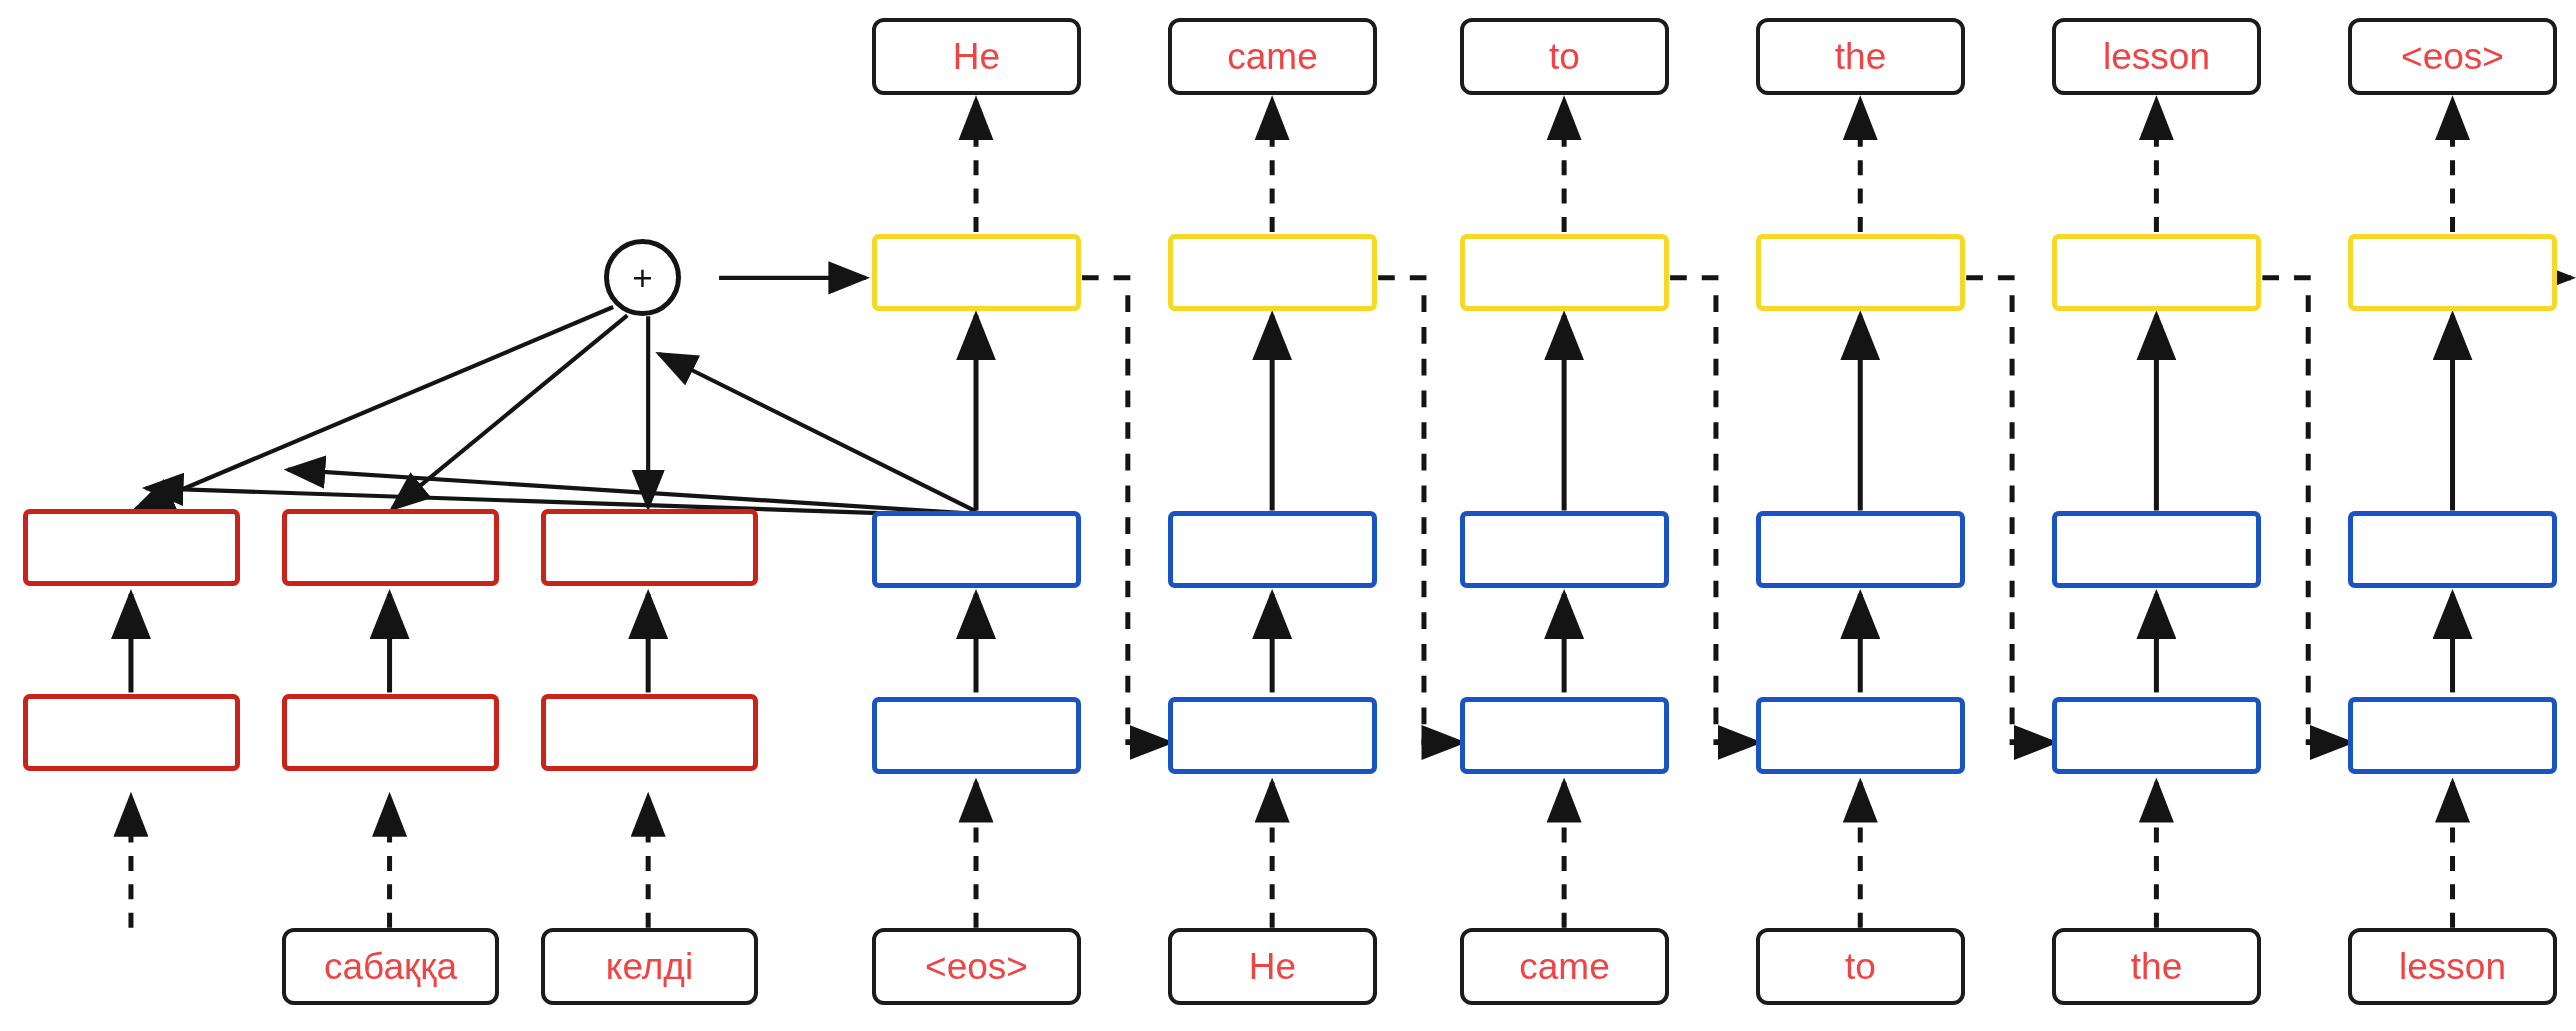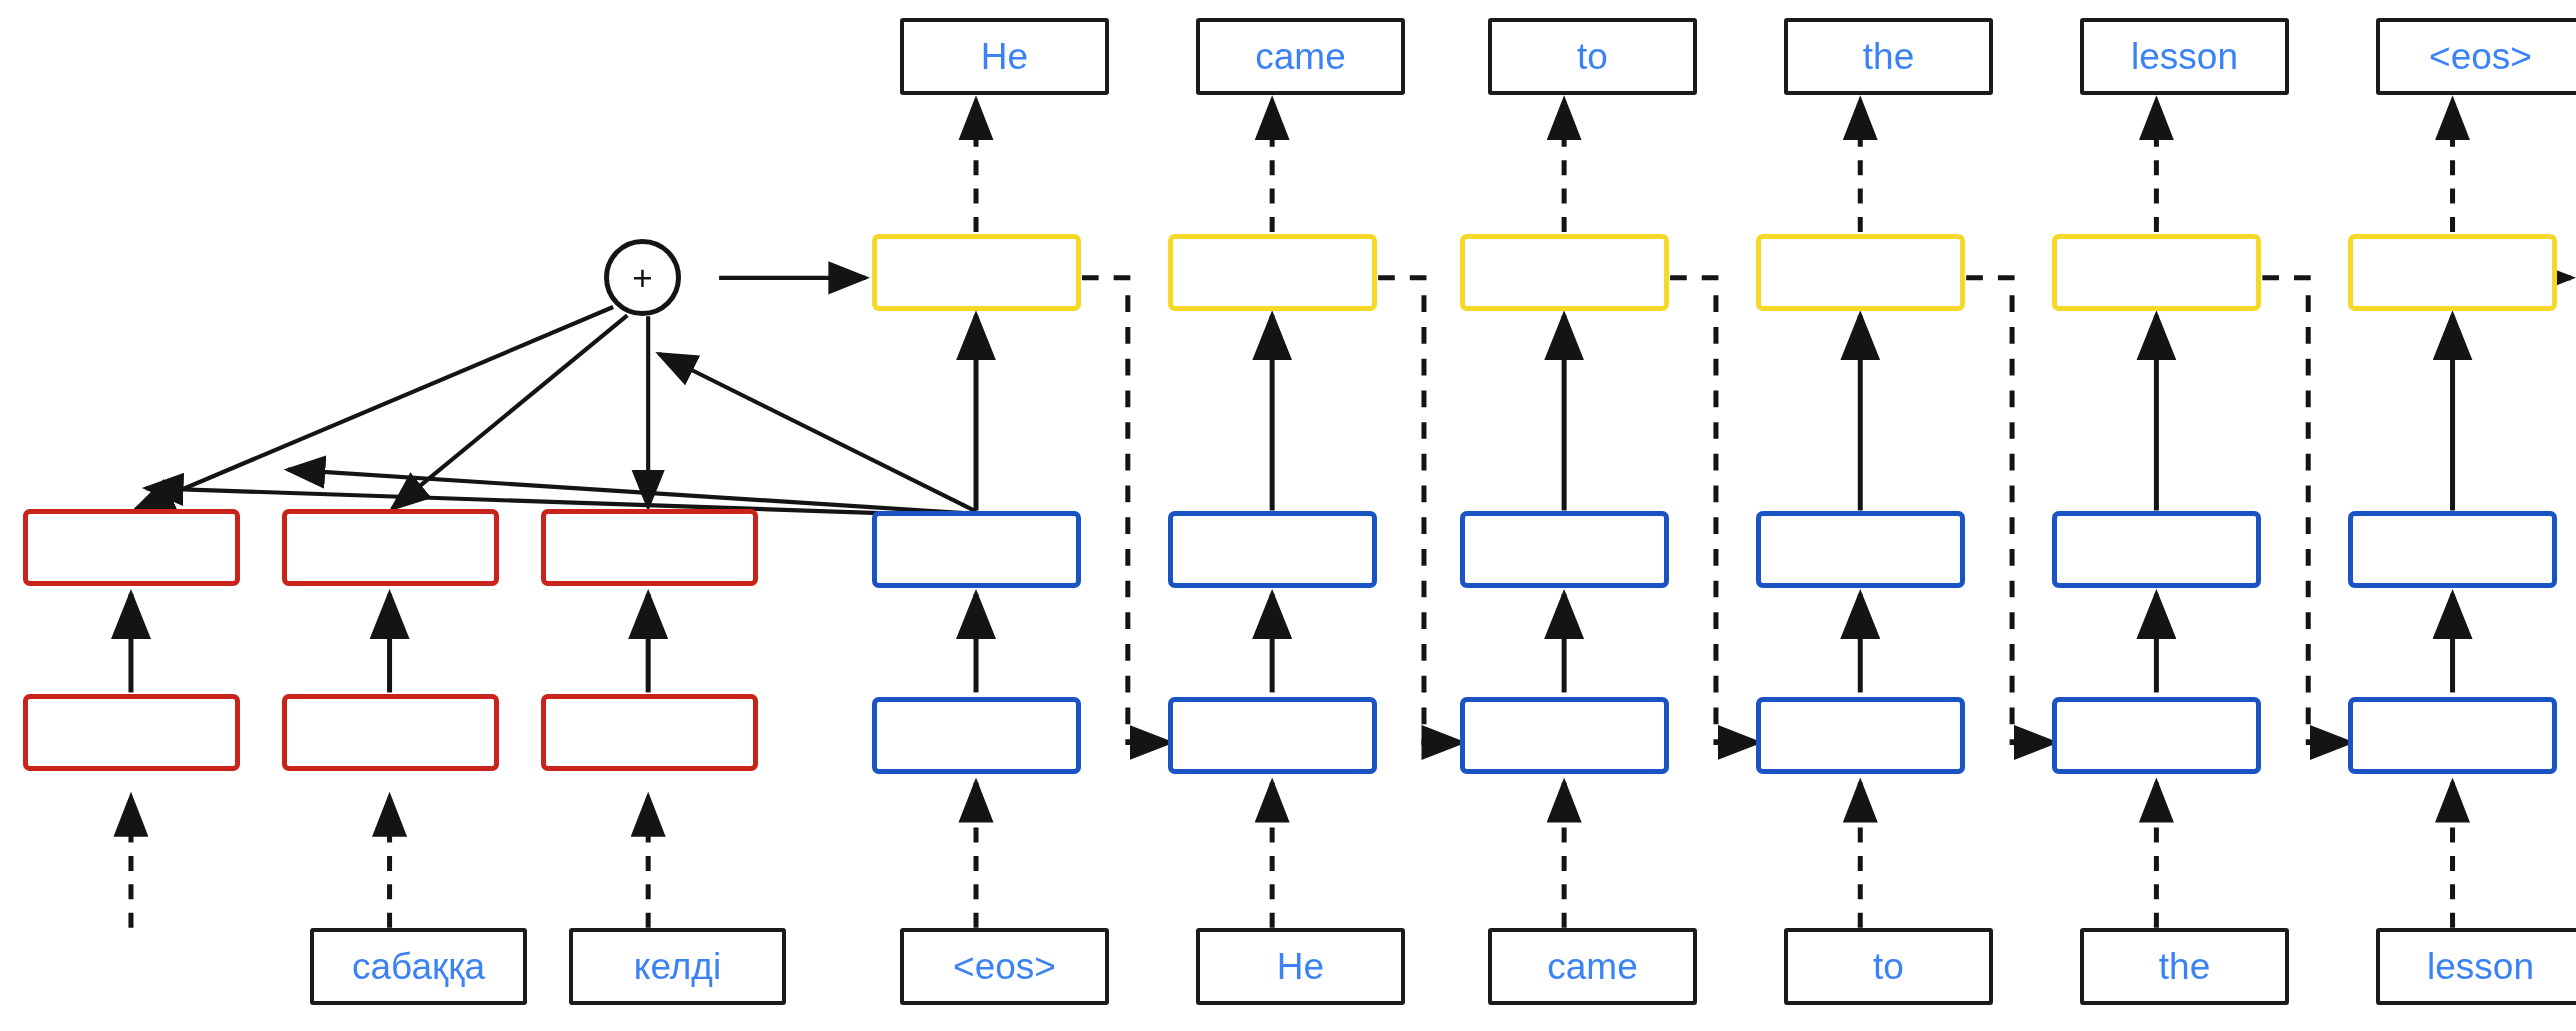--- a/index.html
+++ b/index.html
@@ -31,25 +31,24 @@
     box-sizing: border-box;
     background: #ffffff;
     display: flex;
     align-items: center;
     justify-content: center;
     border-style: solid;
   }
   .word-box {
     border-width: 4.2px;
     border-color: #1b1b1b;
-    border-radius: 3px;
+    border-radius: 12px;
     font-size: 37px;
-    color: #3b82f6;
+    color: #ef4444;
     font-family: "Liberation Sans", sans-serif;
-    margin-left: 28px;
   }
   .enc-box {
     border-width: 5px;
     border-color: #c8241c;
     border-radius: 6.7px;
   }
   .dec-box {
     border-width: 5px;
     border-color: #1a53c4;
     border-radius: 6.7px;

